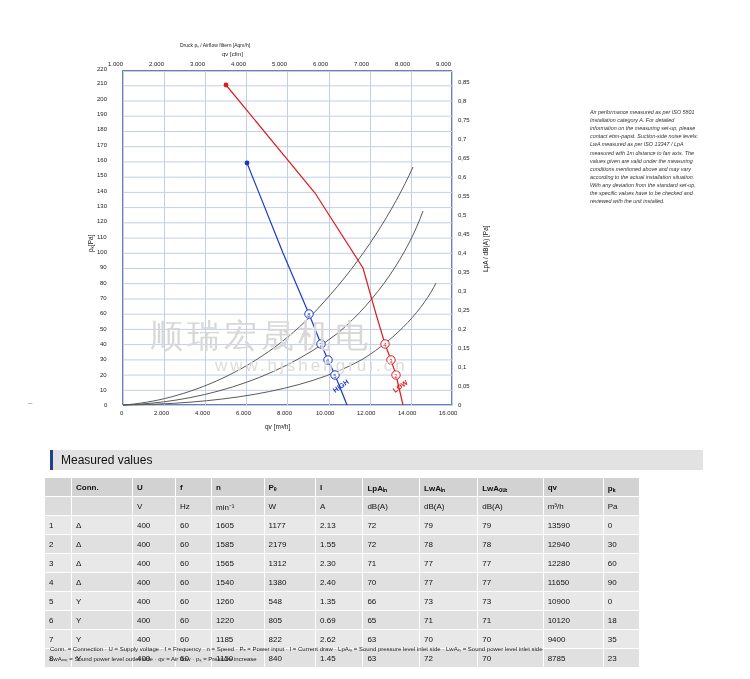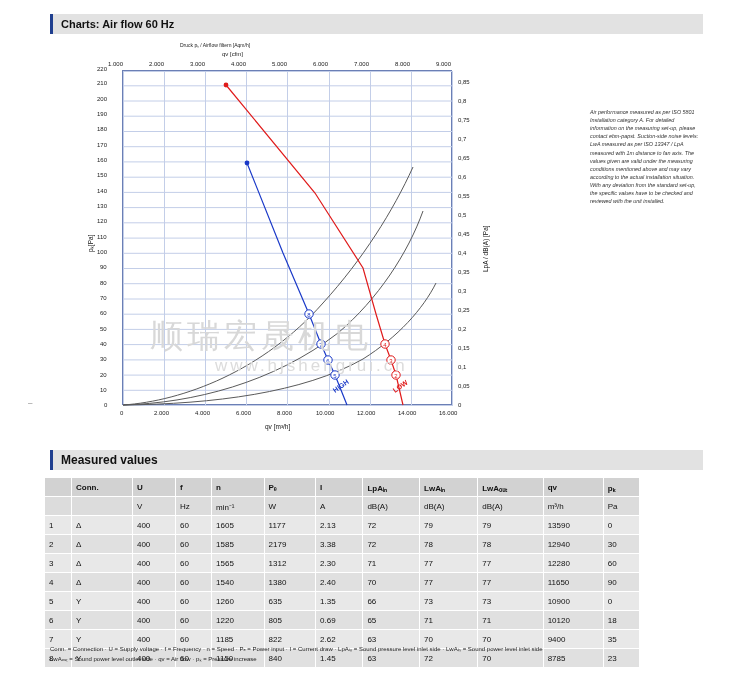--- a/index.html
+++ b/index.html
@@ -15,21 +15,21 @@
   .sec-bar{
     position:absolute;left:50px;width:650px;height:20px;
     background:#e2e2e2;border-left:3px solid #1f3f8f;
     display:flex;align-items:center;
   }
   .sec-bar .sec-title{
     font-size:11px;font-weight:bold;color:#111;padding-left:8px;letter-spacing:0;
   }
   #bar-charts{top:14px;}
   #bar-measured{top:450px;}
-  #bar-measured .sec-title{font-weight:bold;font-size:12px;}
+  #bar-measured .sec-title{font-weight:normal;font-size:12px;}
 
   
   .chart-wrap{position:absolute;left:50px;top:42px;width:510px;height:395px;}
   .plot{
     position:absolute;left:72px;top:28px;width:330px;height:335px;
     border:1px solid #6b7fb5;box-sizing:border-box;background:#fff;
   }
   .tick-lbl{position:absolute;font-size:6px;color:#222;white-space:nowrap;}
   .axis-title{position:absolute;font-size:6.5px;color:#111;white-space:nowrap;}
   .axis-title.rot{transform:rotate(-90deg);transform-origin:left top;}
@@ -69,23 +69,20 @@
     position:absolute;left:50px;top:645px;width:640px;
     font-size:6px;line-height:1.6;color:#222;
   }
   .tiny-dash{position:absolute;left:28px;top:398px;font-size:8px;color:#777;}
 </style>
 </head>
 <body>
 
 <div class="page">
 
-  <div class="sec-bar" id="bar-charts">
-    <span class="sec-title">Charts: Air flow 60 Hz</span>
-  </div>
 
   <div class="chart-wrap">
 
     <div class="topaxis-title" style="left:130px;top:0px;">Druck pₖ / Airflow filtern [Aqm/h]</div>
     <div class="topaxis-title" style="left:172px;top:9px;font-size:6px;">qv [cfm]</div>
 
     <div class="plot">
       <svg width="330" height="335" viewBox="0 0 330 335" style="position:absolute;left:0;top:0;">
 
         <g stroke="#c3cee8" stroke-width="1">
@@ -299,21 +296,21 @@
           <td>13590</td>
           <td>0</td>
         </tr>
         <tr>
           <td class="idx">2</td>
           <td>Δ</td>
           <td>400</td>
           <td>60</td>
           <td>1585</td>
           <td>2179</td>
-          <td>3.38</td>
+          <td>1.55</td>
           <td>72</td>
           <td>78</td>
           <td>78</td>
           <td>12940</td>
           <td>30</td>
         </tr>
         <tr>
           <td class="idx">3</td>
           <td>Δ</td>
           <td>400</td>
@@ -340,21 +337,21 @@
           <td>77</td>
           <td>11650</td>
           <td>90</td>
         </tr>
         <tr>
           <td class="idx">5</td>
           <td>Y</td>
           <td>400</td>
           <td>60</td>
           <td>1260</td>
-          <td>635</td>
+          <td>548</td>
           <td>1.35</td>
           <td>66</td>
           <td>73</td>
           <td>73</td>
           <td>10900</td>
           <td>0</td>
         </tr>
         <tr>
           <td class="idx">6</td>
           <td>Y</td>

